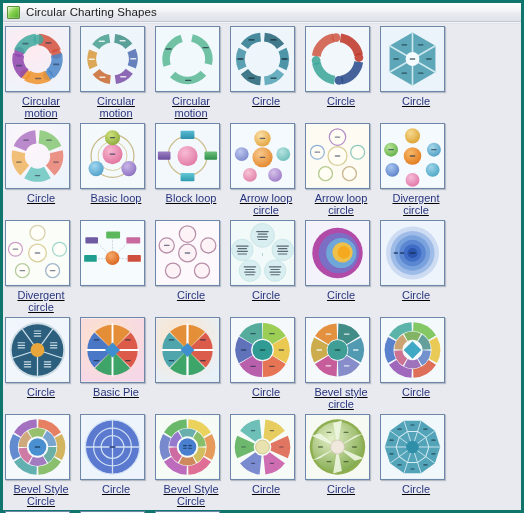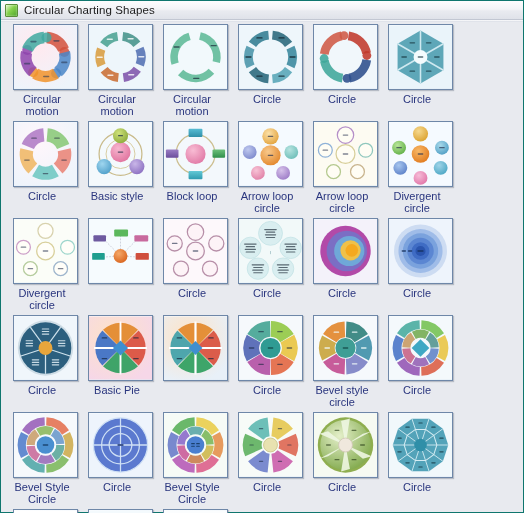--- a/index.html
+++ b/index.html
@@ -4,21 +4,21 @@
 <style>
   html,body{margin:0;padding:0;}
   body{
     width:524px;height:513px;overflow:hidden;
     background:#e8eaef;
     font-family:"Liberation Sans", sans-serif;
   }
   #app{
     width:524px;height:513px;position:relative;
     background:#e8eaef;
-    border:1px solid #0f766e;
+    border:3px solid #0f766e;
     box-sizing:border-box;
   }
   
   .titlebar{
     height:19px;
     background:linear-gradient(to bottom,#fdfdfe 0%,#f3f4f7 45%,#e9ebf0 55%,#dfe2e9 100%);
     border-bottom:1px solid #c2c7d2;
     display:flex;align-items:center;
     padding-left:4px;
     box-sizing:border-box;
@@ -43,21 +43,21 @@
   .grid{
     position:absolute;left:0;top:22px;right:0;bottom:0;
     display:flex;flex-wrap:wrap;
     align-content:flex-start;
     padding:1px 0 0 2px;
     box-sizing:border-box;
   }
   .cell{
     width:75px;
     margin-bottom:4px;
-    display:flex;flex-direction:column;align-items:flex-end;
+    display:flex;flex-direction:column;align-items:flex-start;text-decoration:underline;
   }
   .thumb{
     width:65px;height:66px;
     box-sizing:border-box;
     border:1px solid #6e87a8;
     background:linear-gradient(150deg,#fbfdff 0%,#eef5fb 40%,#dfeaf5 100%);
     box-shadow:1px 1px 1px rgba(90,100,120,.35);
     position:relative;overflow:hidden;
   }
   .thumb svg{display:block;width:100%;height:100%;}
@@ -256,21 +256,21 @@
             <circle cx="50" cy="47" r="16" fill="url(#g2)"></circle>
             <circle cx="50" cy="21" r="12" fill="url(#g1)"></circle>
             <circle cx="24" cy="70" r="12" fill="url(#g3)"></circle>
             <circle cx="76" cy="70" r="12" fill="url(#g4)"></circle>
             <g fill="#21304a" opacity=".75">
               <rect x="45.5" y="46" width="9" height="2" rx="1"></rect>
               <rect x="46" y="20" width="8" height="1.8" rx=".9"></rect>
             </g>
           </svg>
         </div>
-        <div class="label">Basic style</div>
+        <div class="label">Basic loop</div>
       </div>
       <div class="cell">
         <div class="thumb">
           <svg viewBox="0 0 100 100" preserveAspectRatio="xMidYMid meet">
             <defs>
               <radialGradient id="bp" cx="38%" cy="32%" r="75%">
                 <stop offset="0" stop-color="#f8bcd4"></stop>
                 <stop offset="1" stop-color="#e077a4"></stop>
               </radialGradient>
               <linearGradient id="bb" x1="0" y1="0" x2="0" y2="1">

